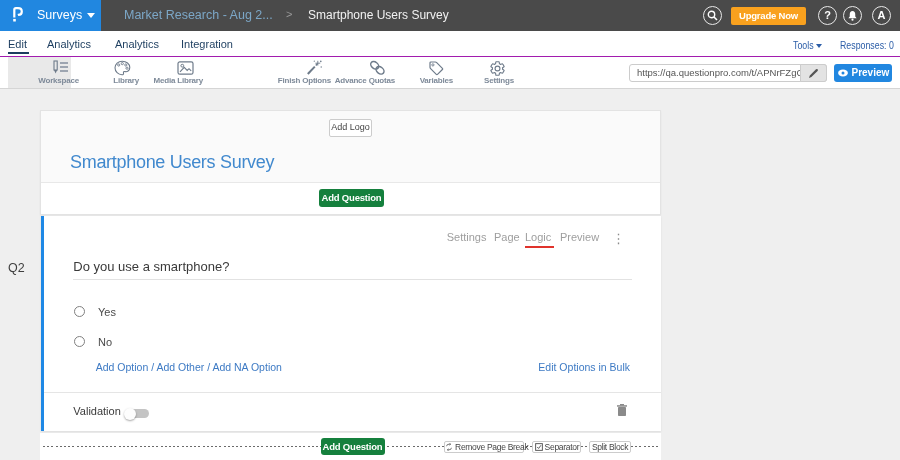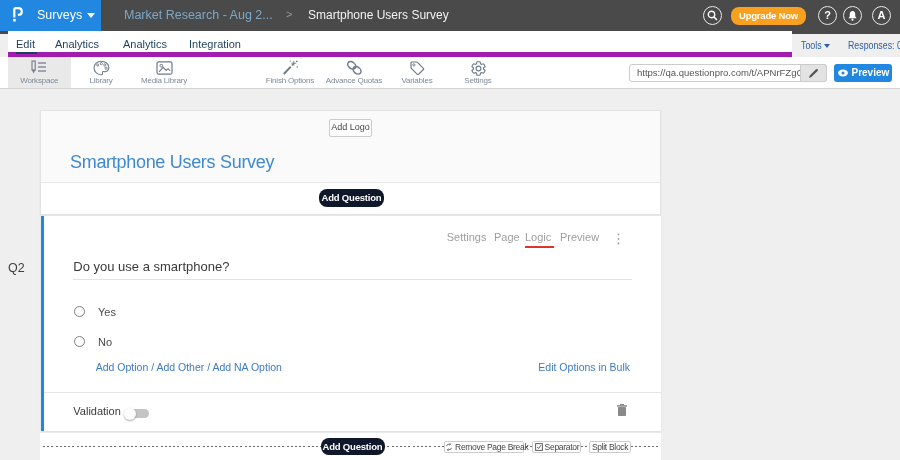--- a/index.html
+++ b/index.html
@@ -7,46 +7,46 @@
 
 
 #topbar{position:absolute;top:0;left:0;width:900px;height:34px;background:#4a4a4a;}
 #logoarea{position:absolute;top:0;left:0;width:101px;height:31px;background:#2187e0;}
 #surveys{position:absolute;left:37px;top:8px;color:#fff;font-size:12.5px;}
 #stri{position:absolute;left:87px;top:13px;width:0;height:0;border-left:4.5px solid transparent;border-right:4.5px solid transparent;border-top:5.5px solid #fff;}
 .crumb1{position:absolute;left:124px;top:8px;color:#7ca7c7;font-size:12.5px;white-space:nowrap;}
 .crumbsep{position:absolute;left:286px;top:8px;color:#9a9a9a;font-size:11px;}
 .crumb2{position:absolute;left:308px;top:8px;color:#f2f2f2;font-size:12px;}
 .cic{position:absolute;top:6px;width:19px;height:19px;border:1px solid #e8e8e8;border-radius:50%;color:#fff;text-align:center;font-size:11px;line-height:17px;font-weight:bold;}
-#upgrade{position:absolute;left:731px;top:7px;width:75px;height:17.5px;background:#f9a11e;border-radius:8px;color:#fff;font-weight:bold;font-size:9.5px;letter-spacing:-0.2px;text-align:center;line-height:17.5px;}
-
-
-#tabbar{position:absolute;top:31px;left:0;width:784px;height:26px;background:#fff;border-bottom:5px solid #a21caf;margin-left:8px;}
+#upgrade{position:absolute;left:731px;top:7px;width:75px;height:17.5px;background:#f9a11e;border-radius:2px;color:#fff;font-weight:bold;font-size:9.5px;letter-spacing:-0.2px;text-align:center;line-height:17.5px;}
+
+
+#tabbar{position:absolute;top:31px;left:0;width:900px;height:26px;background:#fff;border-bottom:1px solid #a21caf;}
 .tab{position:absolute;top:7px;color:#1c3d5f;font-size:11px;}
 #tab-edit{left:8px;border-bottom:2px solid #1c3d5f;padding-bottom:2px;padding-right:2px;}
 .tbr{color:#2b5da7;font-size:11px;position:absolute;top:7.5px;transform-origin:left top;transform:scaleX(0.8);white-space:nowrap;}
 
 
 #toolbar{position:absolute;top:57px;left:0;width:900px;height:32px;background:#fff;border-bottom:1px solid #d5d5d5;}
-.tool{position:absolute;top:0;height:31px;text-align:center;}
+.tool{position:absolute;top:0;height:31px;text-align:right;font-weight:bold;}
 .tool .lbl{position:absolute;bottom:3px;left:-8px;right:-8px;font-size:8px;letter-spacing:-0.2px;color:#7e8a99;white-space:nowrap;}
 .tool svg{margin-top:3px;}
 #tool-ws{background:#e9e9e9;}
 #urlbox{position:absolute;left:629px;top:6.5px;width:198px;height:18px;background:#fff;border:1px solid #ccc;border-radius:3px;font-size:9.5px;color:#555;line-height:16px;padding-left:7px;white-space:nowrap;overflow:hidden;}
 #urlpencil{position:absolute;left:800px;top:6.5px;width:27px;height:18px;background:#e3e3e3;border:1px solid #ccc;border-radius:0 3px 3px 0;text-align:center;}
 #previewbtn{position:absolute;left:834px;top:6.5px;width:58px;height:18px;background:#2187e0;border-radius:3px;color:#fff;font-size:10px;font-weight:bold;text-align:center;line-height:18px;white-space:nowrap;}
 
 
 #content{position:absolute;top:89px;left:0;width:900px;height:422px;background:#efefef;}
 
 #headcard{position:absolute;left:40px;top:21px;width:621px;height:104.5px;background:#fafafa;border:1px solid #e3e3e3;box-shadow:0 1px 2px rgba(0,0,0,0.05);}
 #addlogo{position:absolute;left:288px;top:8px;width:43px;height:17.5px;background:#fff;border:1px solid #ccc;border-radius:2px;font-size:9px;color:#444;text-align:center;line-height:15.5px;white-space:nowrap;}
 #title{position:absolute;left:29px;top:41px;color:#4189ce;font-size:18px;letter-spacing:-0.3px;white-space:nowrap;}
 #aqstrip{position:absolute;left:0px;top:70.5px;width:619px;height:32px;background:#fff;border-top:1px solid #e8e8e8;}
-.addqbtn{background:#0f172a;border-radius:8px;color:#fff;font-size:9.5px;font-weight:bold;text-align:center;letter-spacing:-0.2px;white-space:nowrap;}
+.addqbtn{background:#15803d;border-radius:3px;color:#fff;font-size:9.5px;font-weight:bold;text-align:center;letter-spacing:-0.2px;white-space:nowrap;}
 #addq1{position:absolute;left:278px;top:6.5px;width:65px;height:17.5px;line-height:17.5px;}
 
 #qcard{position:absolute;left:41px;top:127px;width:620px;height:214.5px;background:#fff;border-left:3.3px solid #1e88e5;box-shadow:0 1px 2px rgba(0,0,0,0.08);}
 #q2lbl{position:absolute;left:8px;top:171.5px;color:#3f3f3f;font-size:12.5px;}
 .qhl{position:absolute;top:15px;color:#9e9e9e;font-size:11px;}
 #redline{position:absolute;left:480.7px;top:30px;width:29.5px;height:2.2px;background:#e0332c;}
 #qdots{position:absolute;left:568px;top:15px;color:#8a8a8a;font-size:13px;width:8px;text-align:center;}
 #qtext{position:absolute;left:29.3px;top:43px;color:#3a3a3a;font-size:13px;}
 #qunderline{position:absolute;left:29.3px;top:62.5px;width:559px;height:1px;background:#e2e2e2;}
 .radio{position:absolute;left:30px;width:11px;height:11px;border:1.4px solid #808080;border-radius:50%;background:#fff;}

